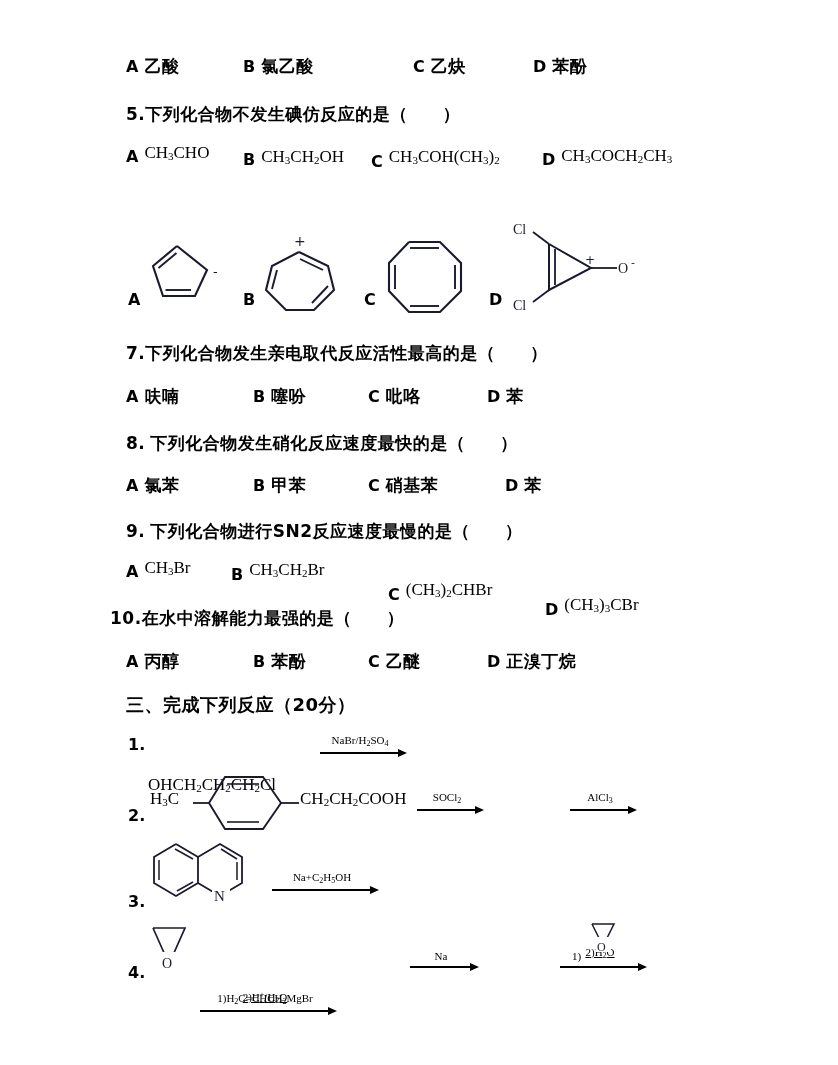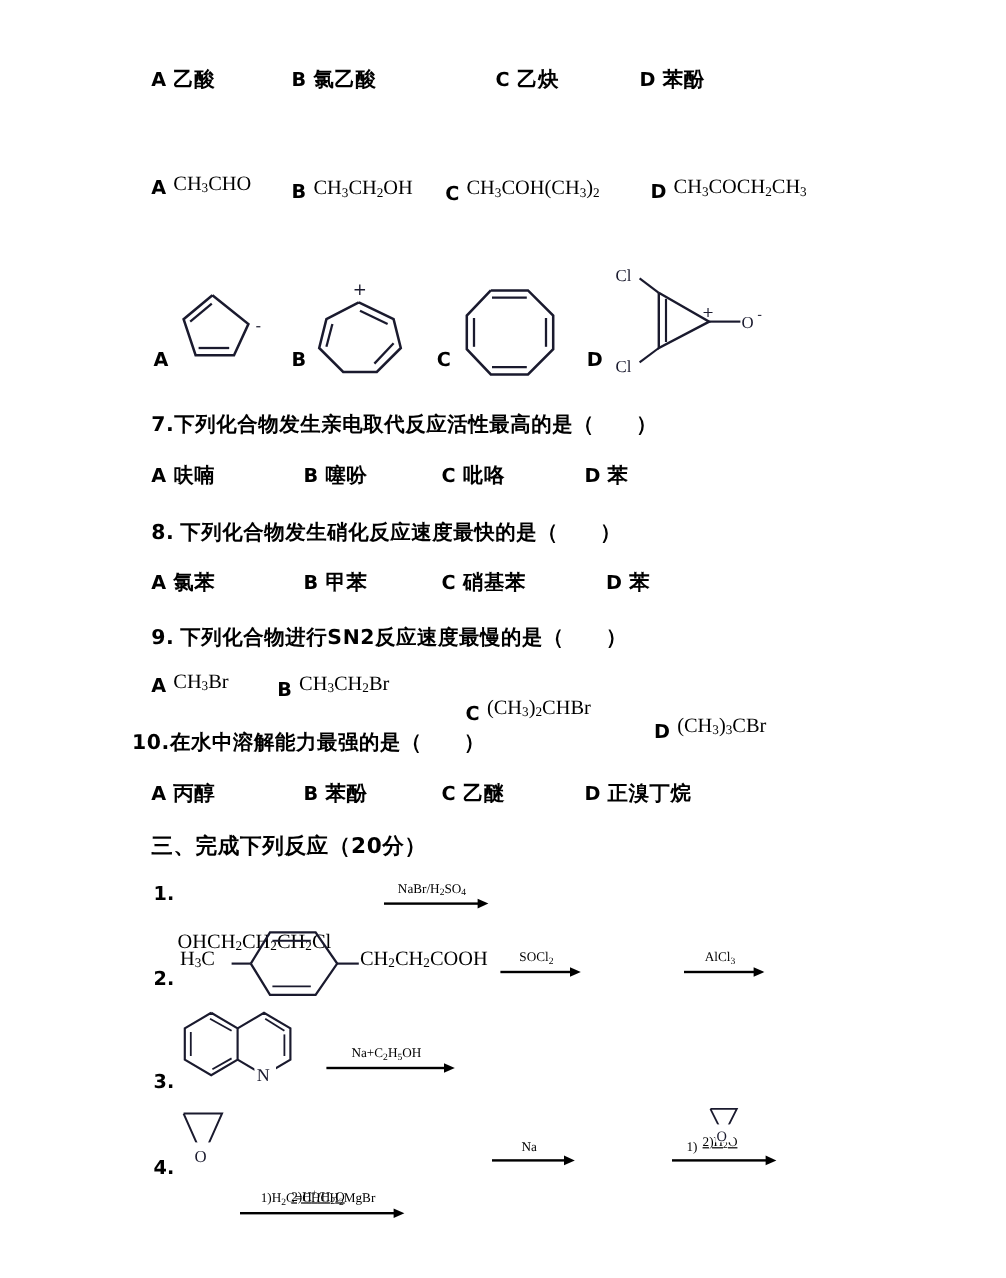--- a/index.html
+++ b/index.html
@@ -90,20 +90,23 @@
   </div>
   <div class="opt" style="left:413px;top:55px;">
     <span class="opt-letter">C</span>
     <span class="cjk">乙炔</span>
   </div>
   <div class="opt" style="left:533px;top:55px;">
     <span class="opt-letter">D</span>
     <span class="cjk">苯酚</span>
   </div>
 
+  <div class="qtext" style="left:126px;top:103px;">
+    <span class="cjk">5.</span><span class="cjk">下列化合物不发生碘仿反应的是（　　）</span>
+  </div>
 
   <div class="opt" style="left:126px;top:147px;">
     <span class="opt-letter">A</span>
     <span class="formula" style="position:relative;top:-4px;">CH<sub>3</sub>CHO</span>
   </div>
   <div class="opt" style="left:243px;top:150px;">
     <span class="opt-letter">B</span>
     <span class="formula" style="position:relative;top:-3px;">CH<sub>3</sub>CH<sub>2</sub>OH</span>
   </div>
   <div class="opt" style="left:371px;top:152px;">

